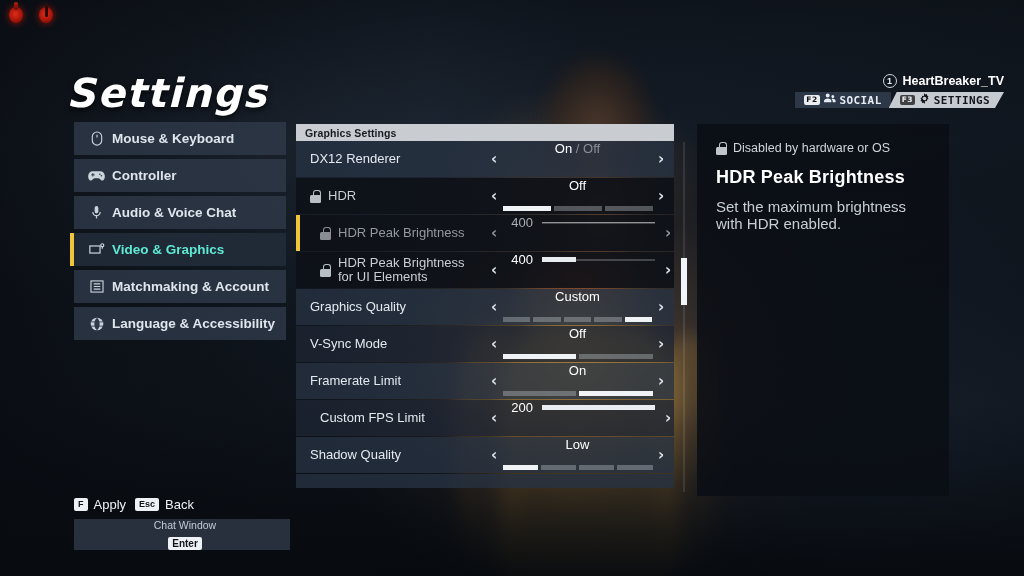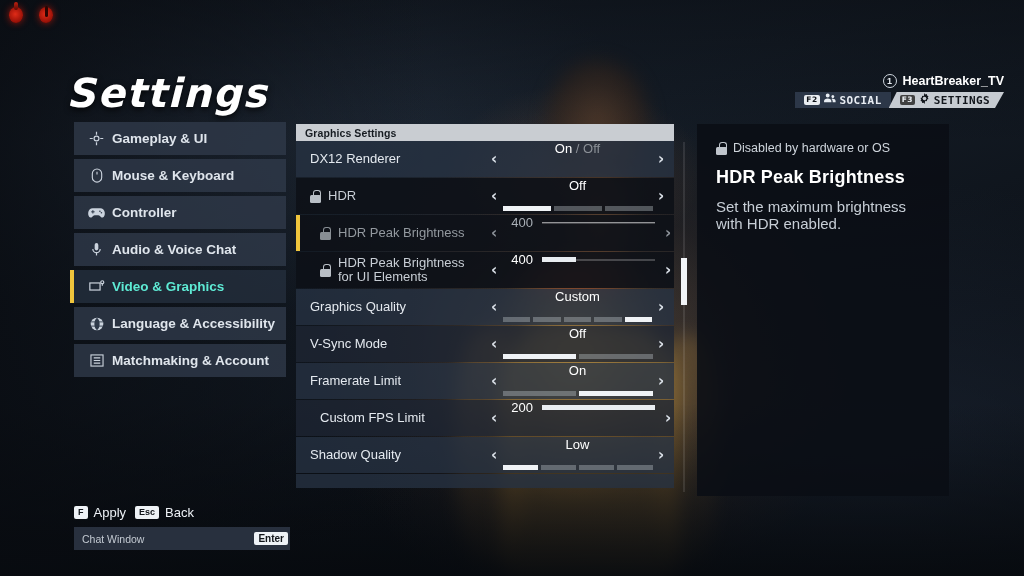--- a/index.html
+++ b/index.html
@@ -239,22 +239,22 @@
 
   
   #footer{position:absolute;left:74px;bottom:26px;width:216px;z-index:12;}
   #foot-keys{display:flex;align-items:center;gap:9px;margin-bottom:7px;}
   .fk{display:flex;align-items:center;gap:6px;color:#eef2f6;font-size:13px;}
   .kc{
     background:#eef2f6;color:#11151a;font-weight:bold;font-size:9px;
     border-radius:2px;padding:2px 4px;line-height:9px;min-width:13px;text-align:center;
   }
   #chat{
-    height:23px;background:rgba(44,54,68,.88);display:flex;align-items:center;
-    justify-content:space-between;padding:0 2px 0 8px;
+    height:31px;background:rgba(44,54,68,.88);display:flex;align-items:center;
+    justify-content:space-between;padding:0 2px 0 8px;flex-direction:column;
   }
   #chat .ct{color:#c3cad2;font-size:10.5px;}
   #chat .enter{
     background:#eef2f6;color:#11151a;font-weight:bold;font-size:10px;
     padding:1px 4px;border-radius:2px;
   }
 </style>
 </head>
 <body>
 
@@ -269,29 +269,20 @@
 </div>
 
 <div id="logos">
   <div class="logo-ico"></div>
   <div class="logo-ico b"></div>
 </div>
 
 <div id="title">Settings</div>
 
 <div id="sidebar">
-    <div class="nav-item">
-      <span class="ico">
-        <svg width="15" height="15" viewBox="0 0 16 16" fill="none" stroke="currentColor" stroke-width="1.3">
-          <circle cx="8" cy="8" r="2.6"></circle>
-          <path d="M8 0.8V4M8 12V15.2M0.8 8H4M12 8H15.2"></path>
-        </svg>
-      </span>
-      <span>Gameplay &amp; UI</span>
-    </div>
     <div class="nav-item">
       <span class="ico">
         <svg width="12" height="15" viewBox="0 0 12 16" fill="none" stroke="currentColor" stroke-width="1.2">
           <rect x="1" y="1" width="10" height="14" rx="5"></rect>
           <path d="M6 4v3"></path>
         </svg>
       </span>
       <span>Mouse &amp; Keyboard</span>
     </div>
     <div class="nav-item">
@@ -322,36 +313,36 @@
         <svg width="16" height="13" viewBox="0 0 17 14" fill="none" stroke="currentColor" stroke-width="1.3">
           <rect x="0.8" y="3.2" width="11" height="7.6"></rect>
           <circle cx="14.2" cy="2.4" r="1.6"></circle>
           <path d="M14.2 4.1v2.2"></path>
         </svg>
       </span>
       <span>Video &amp; Graphics</span>
     </div>
     <div class="nav-item">
       <span class="ico">
+        <svg width="14" height="13" viewBox="0 0 15 14" fill="none" stroke="currentColor" stroke-width="1.2">
+          <rect x="1" y="1" width="13" height="12"></rect>
+          <path d="M4 4.2h7M4 7h7M4 9.8h7"></path>
+        </svg>
+      </span>
+      <span>Matchmaking &amp; Account</span>
+    </div>
+    <div class="nav-item">
+      <span class="ico">
         <svg width="14" height="14" viewBox="0 0 16 16" fill="currentColor">
           <circle cx="8" cy="8" r="7.2"></circle>
           <path d="M8 .8c-2 1.6-3 4-3 7.2s1 5.6 3 7.2c2-1.6 3-4 3-7.2S10 2.4 8 .8z" fill="#2f3a4a"></path>
           <path d="M1.1 5.6h13.8M1.1 10.4h13.8" stroke="#2f3a4a" stroke-width="1"></path>
         </svg>
       </span>
       <span>Language &amp; Accessibility</span>
-    </div>
-    <div class="nav-item">
-      <span class="ico">
-        <svg width="14" height="13" viewBox="0 0 15 14" fill="none" stroke="currentColor" stroke-width="1.2">
-          <rect x="1" y="1" width="13" height="12"></rect>
-          <path d="M4 4.2h7M4 7h7M4 9.8h7"></path>
-        </svg>
-      </span>
-      <span>Matchmaking &amp; Account</span>
     </div>
   </div>
 
 <div id="panel">
   <div id="panel-head">Graphics Settings</div>
   <div class="rows" id="rows">
       <div class="row">
         <span class="label">
           <span class="txt">DX12 Renderer</span>
         </span>

